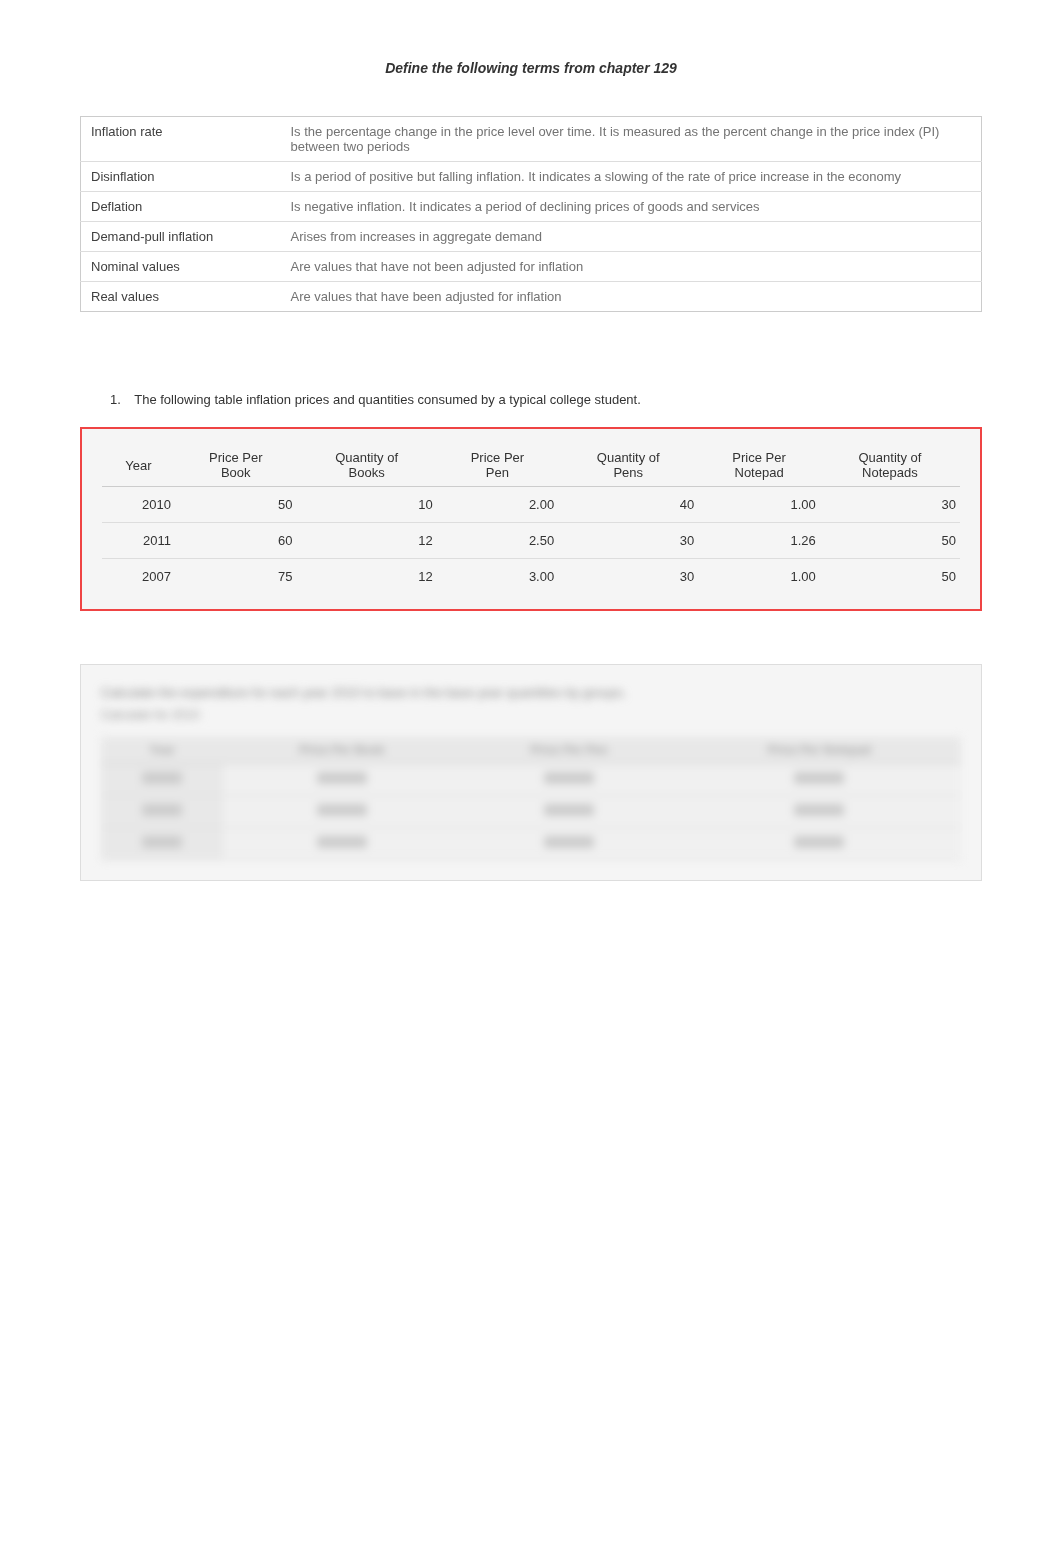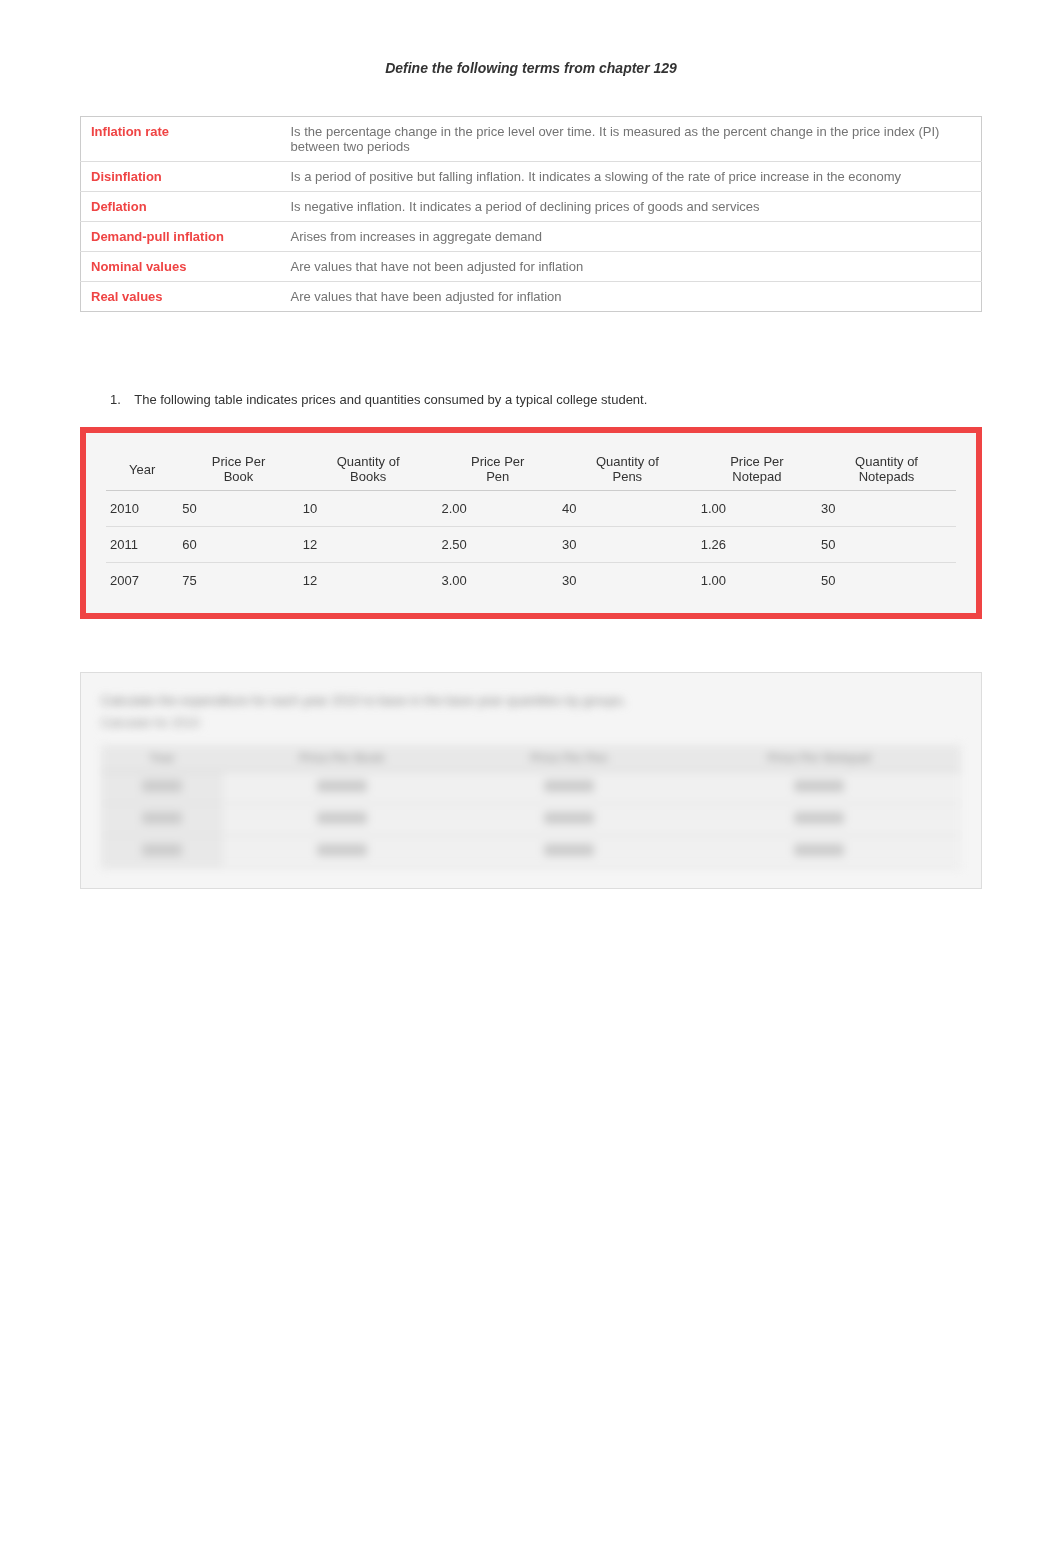--- a/index.html
+++ b/index.html
@@ -37,23 +37,23 @@
     .definitions-table td {
       padding: 7px 10px;
       vertical-align: top;
       border-bottom: 1px solid #ddd;
       font-size: 13px;
       color: #737373;
     }
 
     .definitions-table td:first-child {
       width: 200px;
-      font-weight: bold;
+      font-weight: normal;
       white-space: nowrap;
-      color: #ef4444;
+      color: #404040;
     }
 
     .definitions-table tr:last-child td {
       border-bottom: none;
     }
 
     
     .question-section {
       margin-bottom: 30px;
     }
@@ -67,40 +67,40 @@
 
     .question-number {
       display: inline-block;
       margin-right: 10px;
     }
 
     
     .data-table-container {
       background: #f5f5f5;
       padding: 15px 20px;
-      border: 6px solid #ef4444;
+      border: 2px solid #ef4444;
       margin-bottom: 33px;
     }
 
     .data-table {
       width: 100%;
       border-collapse: collapse;
     }
 
     .data-table th {
       text-align: center;
       font-weight: normal;
       font-size: 13px;
       padding: 6px 4px;
       color: #333;
       border-bottom: 1px solid #ccc;
     }
 
     .data-table td {
-      text-align: left;
+      text-align: right;
       font-size: 13px;
       padding: 10px 4px;
       color: #333;
       border-bottom: 1px solid #ddd;
     }
 
     .data-table tr:last-child td {
       border-bottom: none;
     }
 
@@ -197,21 +197,21 @@
         <td>Are values that have been adjusted for inflation</td>
       </tr>
     </tbody>
 </table>
 
 <div style="height: 30px;"></div>
 
 <div class="question-section">
   <p class="question-text">
     <span class="question-number">1.</span>
-    <span>The following table indicates prices and quantities consumed by a typical college student.</span>
+    <span>The following table inflation prices and quantities consumed by a typical college student.</span>
   </p>
 
   <div class="data-table-container">
     <table class="data-table">
       <thead>
         <tr id="data-table-header-row">
             <th>Year</th>
             <th>Price Per<br>Book</th>
             <th>Quantity of<br>Books</th>
             <th>Price Per<br>Pen</th>

